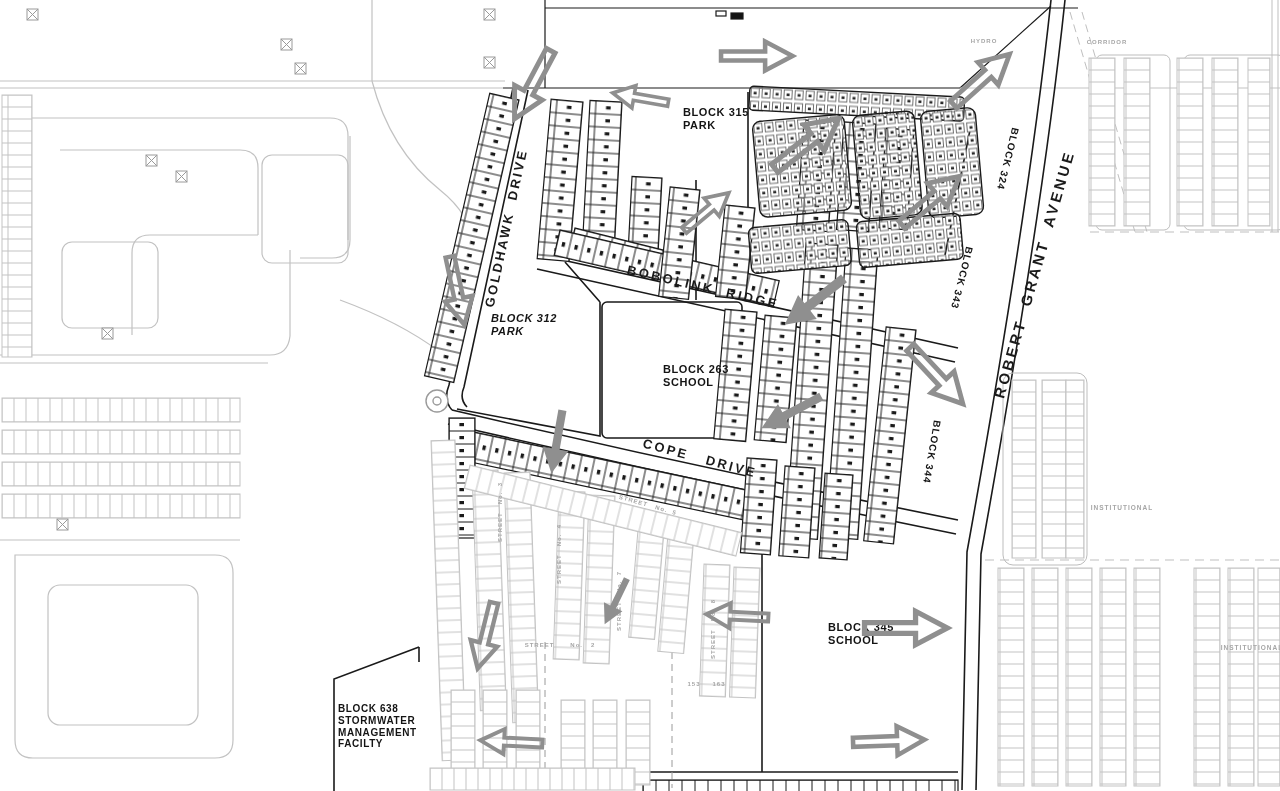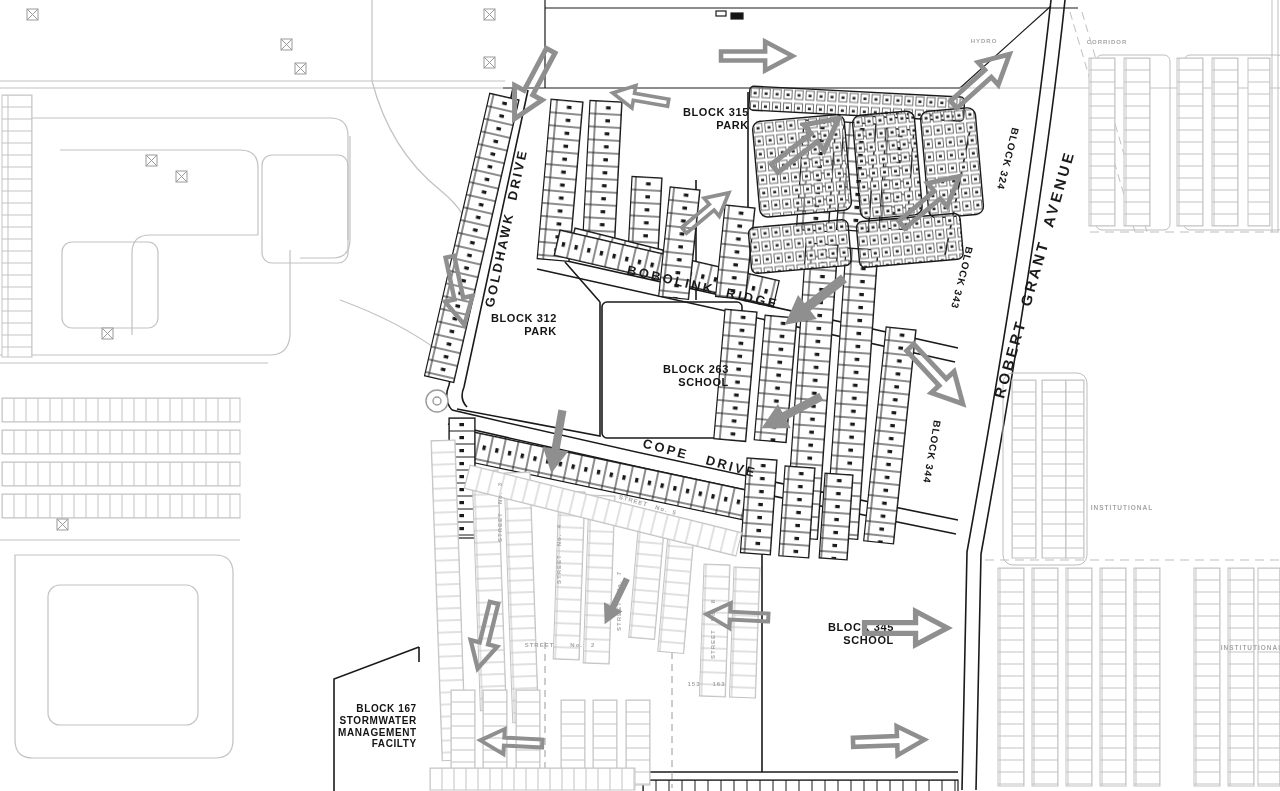--- a/index.html
+++ b/index.html
@@ -1,20 +1,20 @@
 <!DOCTYPE html>
 <html><head>
 <meta charset="utf-8">
 <style>
   html,body{margin:0;padding:0;background:#fff;}
   #canvas{position:relative;width:1280px;height:791px;background:#ffffff;overflow:hidden;
           font-family:"Liberation Sans",sans-serif;}
   #basemap{position:absolute;left:0;top:0;}
   .lbl{position:absolute;color:#141414;font-weight:bold;font-size:11px;line-height:1.18;
-       letter-spacing:0.6px;white-space:pre-line;text-align:right;}
+       letter-spacing:0.6px;white-space:pre-line;}
   .ctr{transform:translate(-50%,-50%);}
   .street{position:absolute;color:#1a1a1a;font-weight:bold;font-size:13px;letter-spacing:2.5px;
           white-space:pre;}
   .big{font-size:15px;letter-spacing:3px;}
   .vblk{position:absolute;color:#141414;font-weight:bold;font-size:10px;letter-spacing:1px;white-space:pre;}
   .faint{position:absolute;color:#a6a6a6;font-size:6px;font-weight:bold;letter-spacing:1px;white-space:pre;}
   .arrow{position:absolute;}
   .arrow svg{display:block;overflow:visible;}
   .arrow.outline path{fill:none;stroke:#8f8f8f;stroke-width:6;stroke-linejoin:miter;}
   .arrow.filled  path{fill:#8f8f8f;stroke:none;}
@@ -356,27 +356,27 @@
           <rect width="218" height="26" fill="url(#lotg)"></rect>
         </g>
       <g transform="translate(1280,568) rotate(90)">
           <rect width="218" height="22" fill="url(#lotg)"></rect>
         </g>
     </g>
   </svg>
 
   <div class="lbl" style="left:683px;top:106px;">BLOCK 315
 PARK</div>
-  <div class="lbl" style="left:491px;top:312px;">BLOCK 312
+  <div class="lbl" style="left:491px;top:312px;font-style:italic;">BLOCK 312
 PARK</div>
   <div class="lbl" style="left:663px;top:363px;">BLOCK 263
 SCHOOL</div>
   <div class="lbl" style="left:828px;top:621px;">BLOCK 345
 SCHOOL</div>
-  <div class="lbl" style="left:338px;top:703px;font-size:10px;">BLOCK 167
+  <div class="lbl" style="left:338px;top:703px;font-size:10px;">BLOCK 638
 STORMWATER
 MANAGEMENT
 FACILTY</div>
 
   <div class="street ctr" style="left:506px;top:228px;transform:translate(-50%,-50%) rotate(-78deg);">GOLDHAWK  DRIVE</div>
   <div class="street ctr" style="left:703px;top:287px;transform:translate(-50%,-50%) rotate(13deg);">BOBOLINK  RIDGE</div>
   <div class="street ctr" style="left:700px;top:458px;transform:translate(-50%,-50%) rotate(15deg);">COPE   DRIVE</div>
   <div class="street big ctr" style="left:1034px;top:274px;transform:translate(-50%,-50%) rotate(-74deg);">ROBERT  GRANT  AVENUE</div>
 
   <div class="vblk ctr" style="left:1008px;top:159px;transform:translate(-50%,-50%) rotate(104deg);">BLOCK 324</div>

